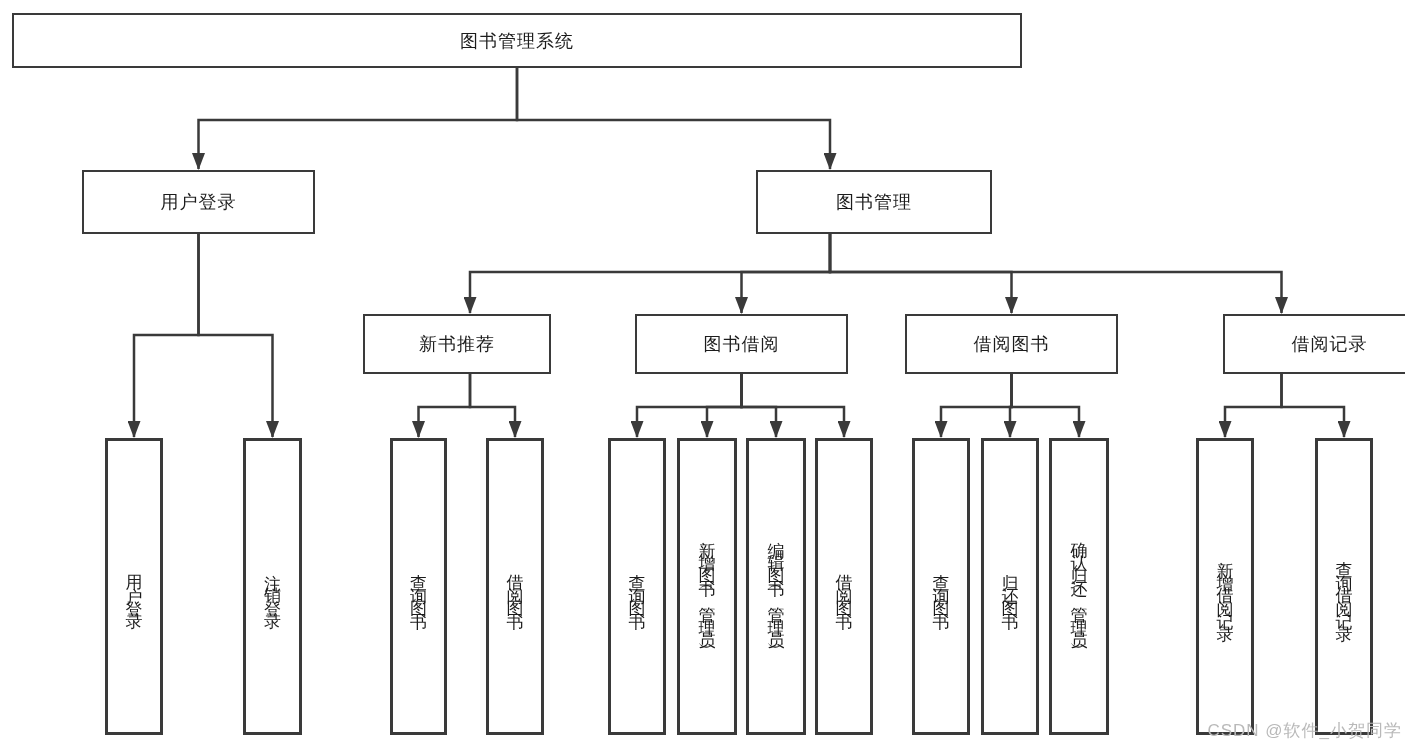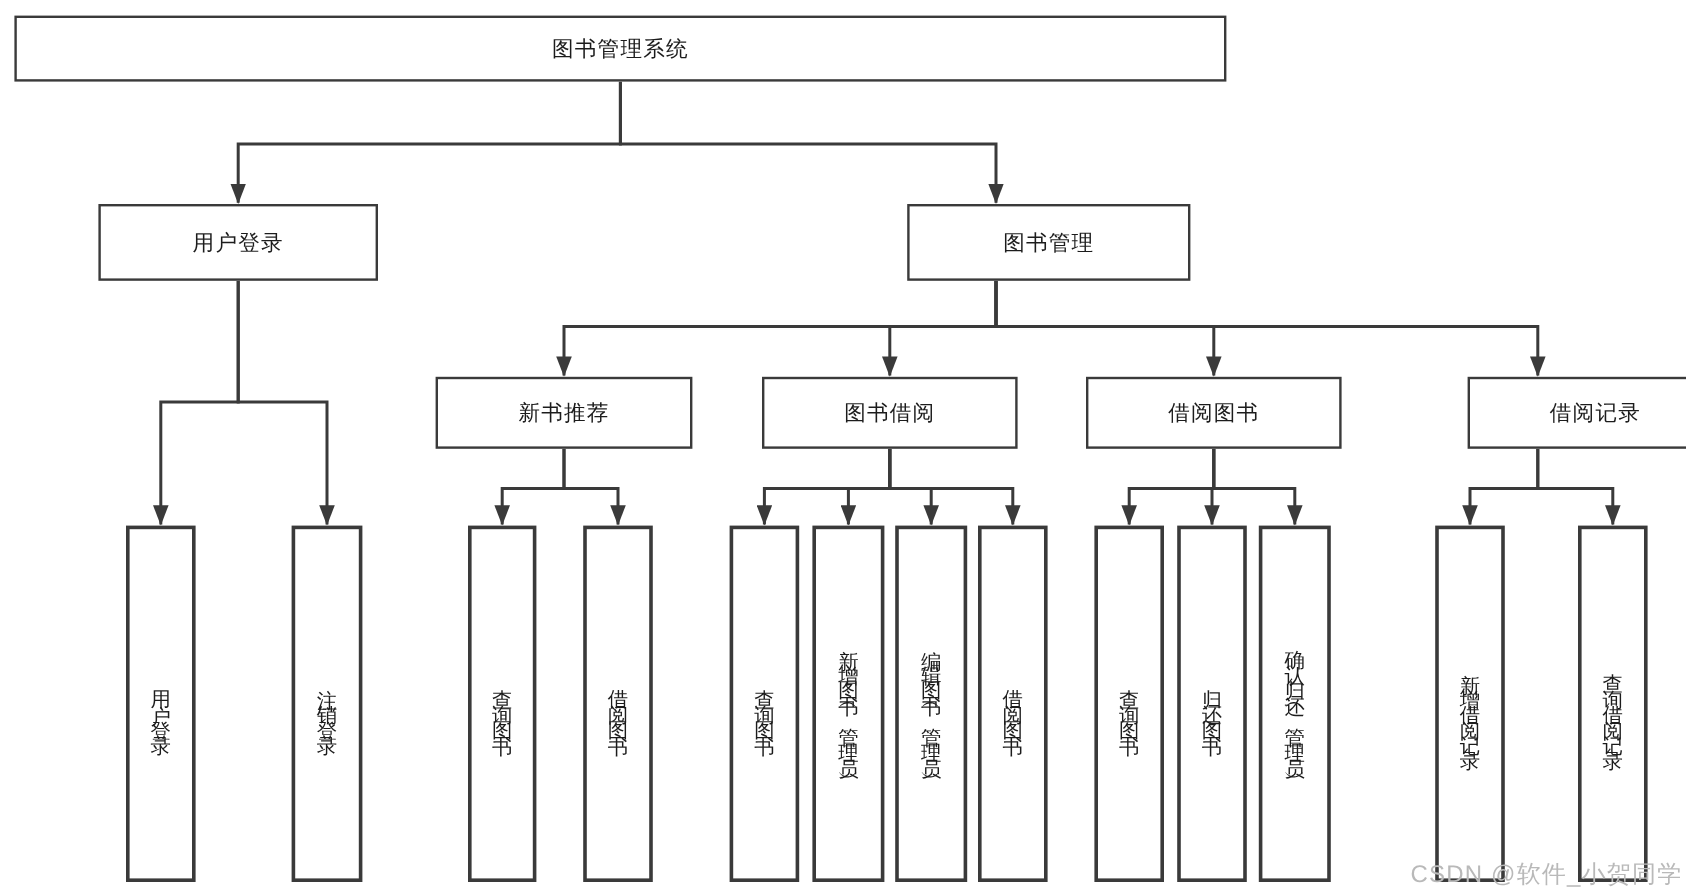--- a/index.html
+++ b/index.html
@@ -47,21 +47,21 @@
     text-orientation: mixed;
     font-size: 17px;
     letter-spacing: 13px;
     line-height: 1;
     white-space: normal;
   }
   #watermark {
     position: absolute;
     right: 3px;
     bottom: 5px;
-    font-size: 20px;
+    font-size: 17px;
     color: #b9b9b9;
     letter-spacing: 1px;
     pointer-events: none;
   }
 </style>
 </head>
 <body>
 
 <div id="stage">
   <svg id="connectors" viewBox="0 0 1405 747" xmlns="http://www.w3.org/2000/svg">
@@ -95,21 +95,21 @@
   <div id="boxes">
       <div class="node" style="left: 12px; top: 13px; width: 1010px; height: 55px;">
         <span class="lbl">图书管理系统</span>
       </div>
       <div class="node" style="left: 82px; top: 170px; width: 233px; height: 64px;">
         <span class="lbl">用户登录</span>
       </div>
       <div class="node" style="left: 712px; top: 170px; width: 236px; height: 64px; margin-left: 44px;">
         <span class="lbl">图书管理</span>
       </div>
-      <div class="node" style="left: 363px; top: 314px; width: 214px; height: 60px;">
+      <div class="node" style="left: 363px; top: 314px; width: 188px; height: 60px;">
         <span class="lbl">新书推荐</span>
       </div>
       <div class="node" style="left: 635px; top: 314px; width: 213px; height: 60px;">
         <span class="lbl">图书借阅</span>
       </div>
       <div class="node" style="left: 905px; top: 314px; width: 213px; height: 60px;">
         <span class="lbl">借阅图书</span>
       </div>
       <div class="node" style="left: 1175px; top: 314px; width: 213px; height: 60px; margin-left: 48px;">
         <span class="lbl">借阅记录</span>

